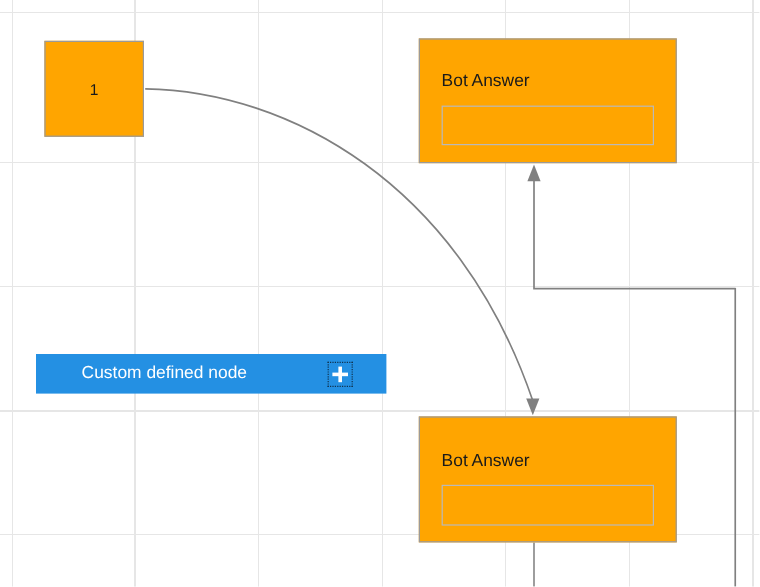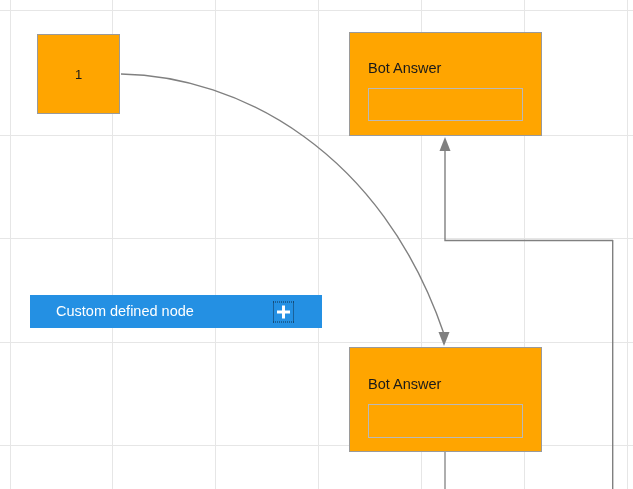--- a/index.html
+++ b/index.html
@@ -47,21 +47,21 @@
     display:flex;
     align-items:center;
     justify-content:center;
   }
   .node-num .num-label{
     color:#1a1a1a;
     font-size:13px;
     line-height:1;
   }
   .node-bot{
-    width:193px;
+    width:215px;
     padding:12px;
   }
   .node-bot-top{ left:349px; top:32px; height:104px; }
   .node-bot-bottom{ left:349px; top:347px; height:105px; }
   .bot-title{
     color:#1a1a1a;
     font-size:14.5px;
     line-height:1;
     position:absolute;
     left:18px;
@@ -89,21 +89,21 @@
     background:#2490E3;
     z-index:3;
     box-sizing:border-box;
     display:flex;
     align-items:center;
   }
   .palette-label{
     color:#ffffff;
     font-size:14.5px;
     line-height:1;
-    margin-left:26px;
+    margin-left:38px;
     white-space:nowrap;
   }
   .palette-add{
     position:absolute;
     right:28px;
     top:50%;
     transform:translateY(-50%);
     width:21px;
     height:21px;
     border:1px dotted #10334f;

